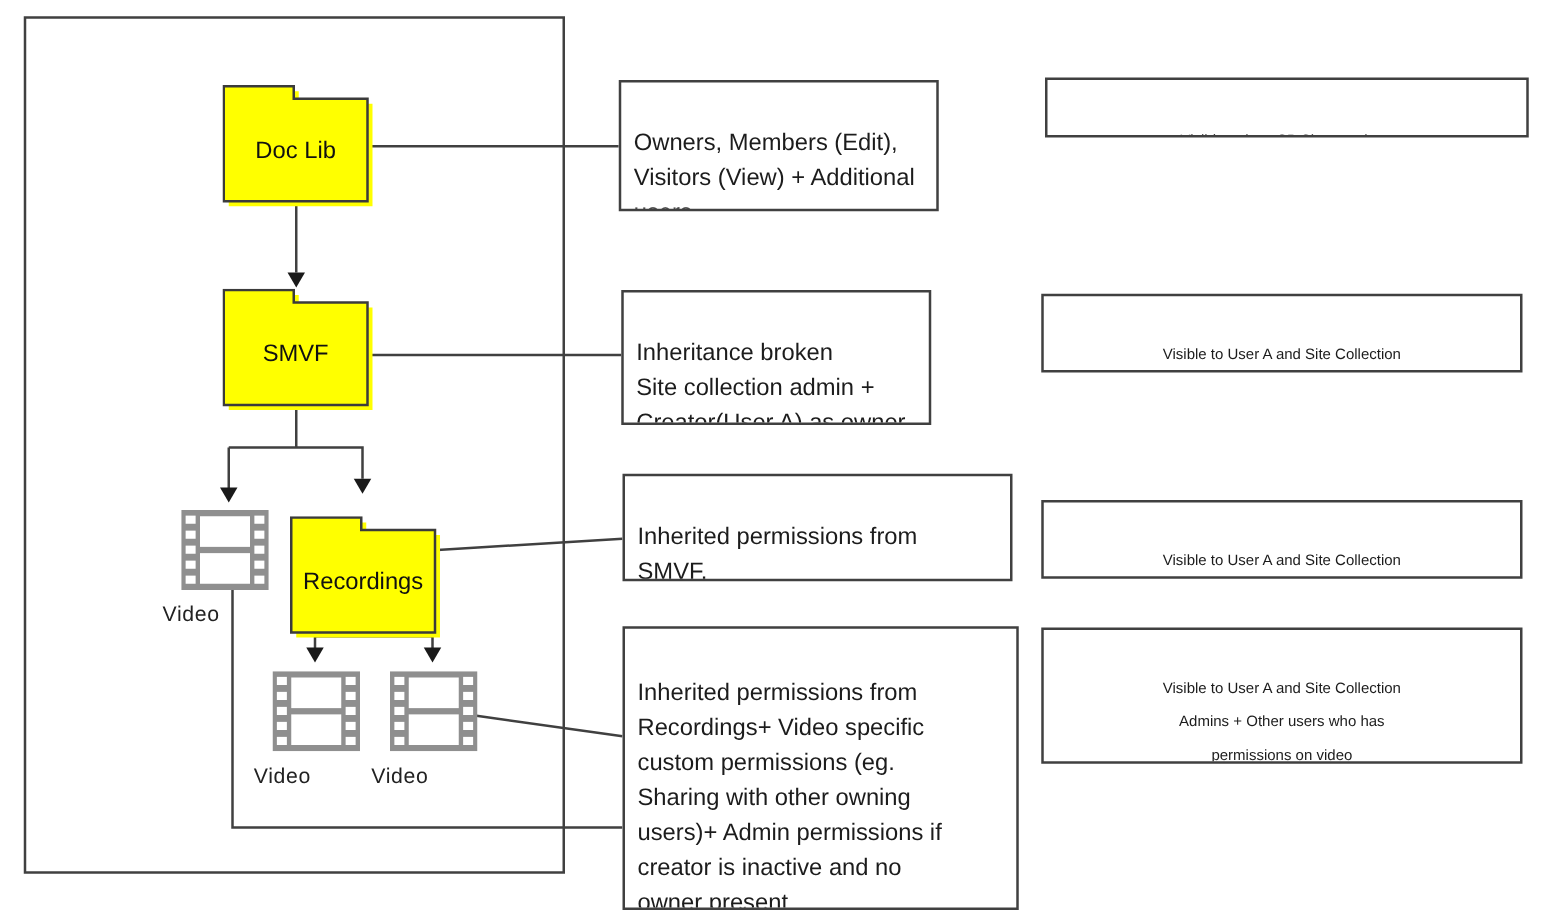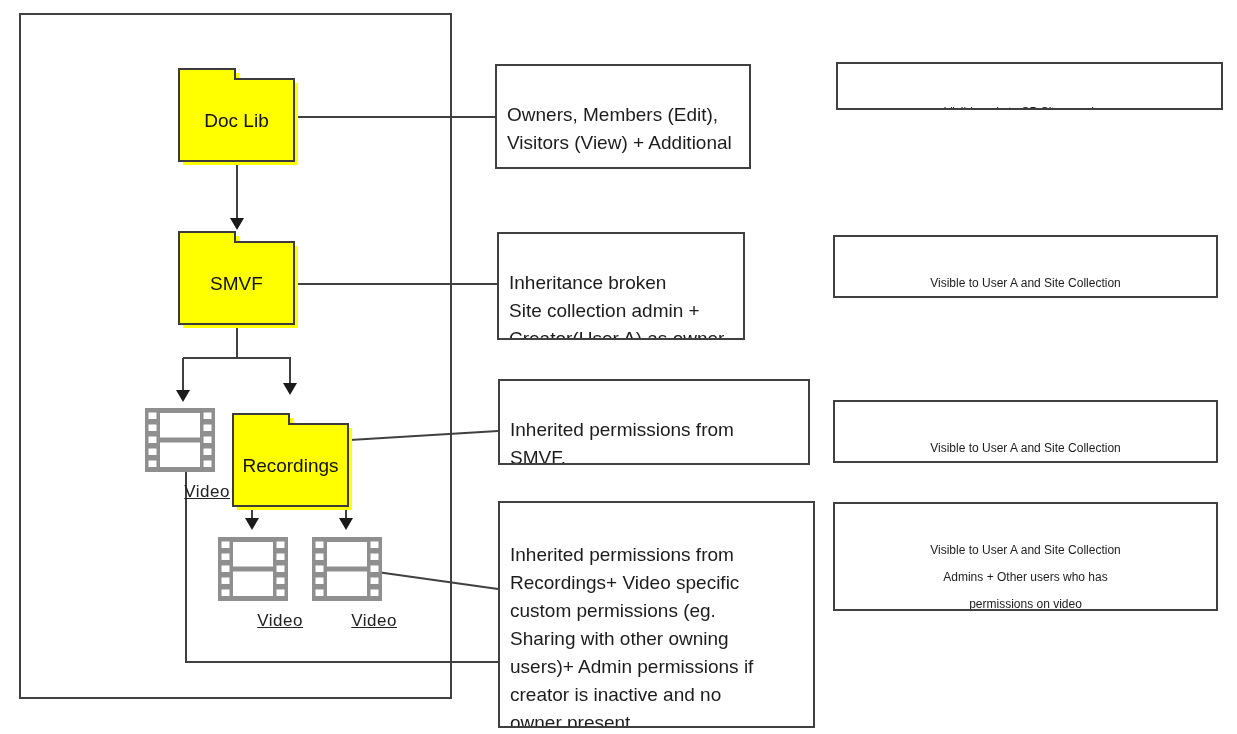--- a/index.html
+++ b/index.html
@@ -19,22 +19,22 @@
   .folder-shadow{fill:var(--folder-fill,#ffff00);}
   .folder-shape{fill:var(--folder-fill,#ffff00);stroke:var(--folder-border,#3b3b3b);stroke-width:2;stroke-linejoin:miter;}
   .folder-label{
     position:absolute;left:0;top:11px;width:117px;height:83px;
     display:flex;align-items:center;justify-content:center;
     font-size:19px;color:#111;white-space:nowrap;
   }
   .film-body{fill:var(--icon-gray,#8f8f8f);}
   .film-hole,.film-frame{fill:#ffffff;}
   .video-label{
-    position:absolute;left:-15px;top:74px;width:100px;text-align:right;
-    font-size:17px;letter-spacing:0.5px;color:#222;text-decoration:underline;
+    position:absolute;left:-15px;top:74px;width:100px;text-align:left;
+    font-size:17px;letter-spacing:0.5px;color:#222;
   }
   .note{
     position:absolute;box-sizing:border-box;background:var(--note-bg,#fff);
     border:2px solid var(--note-border,#404040);
     font-size:19px;line-height:28px;white-space:pre-line;
     padding:7px 10px;overflow:hidden;
   }
   .note.right{font-size:12px;line-height:27px;padding:6px 10px;text-align:center;}
 </style>
 </head>

